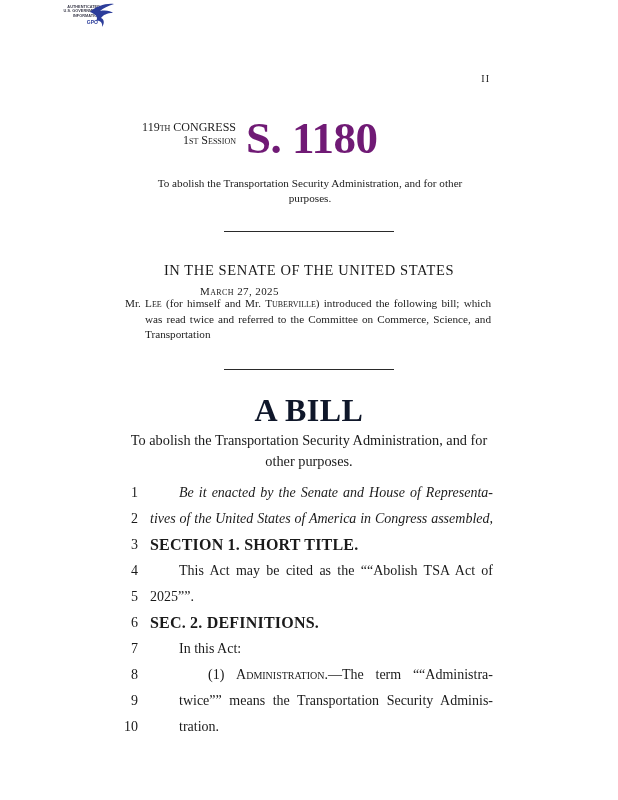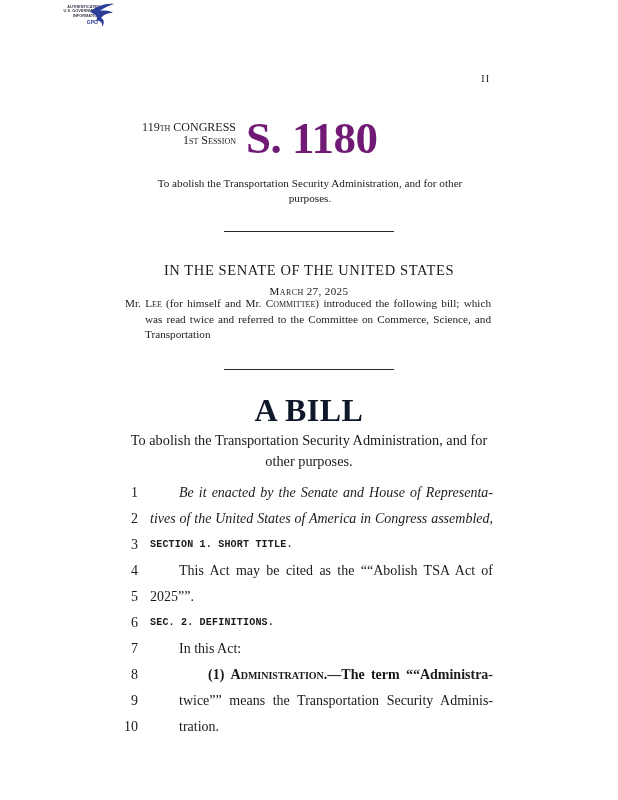--- a/index.html
+++ b/index.html
@@ -54,21 +54,21 @@
       border-top: 1.3px solid #2a2a2a;
     }
 
     .senate-heading {
       left: 100px; top: 262px; width: 418px;
       text-align: center; font-size: 14.5px; letter-spacing: 0.6px;
     }
 
     .date-line {
       left: 200px; top: 285px; width: 218px;
-      text-align: center; font-size: 11px; letter-spacing: 0.4px;
+      font-size: 11px; letter-spacing: 0.4px;
     }
 
     .sponsor-para {
       left: 125px; top: 296px; width: 366px;
       font-size: 11.2px; line-height: 15.6px;
       text-align: justify; text-indent: -20px; padding-left: 20px;
     }
 
     .a-bill {
       left: 150px; top: 390px; width: 318px;
@@ -92,25 +92,25 @@
       position: absolute; left: 0; width: 38px; text-align: right;
       font-size: 14px;
     }
     .ltext {
       position: absolute; left: 50px; width: 343px;
       white-space: nowrap;
     }
     .just { text-align: justify; text-align-last: justify; }
     .ind1 { padding-left: 29px; }
     .ind2 { padding-left: 29px; }
-    .ind3 { padding-left: 58px; font-weight: bold; }
+    .ind3 { padding-left: 58px; }
     .italic { font-style: italic; }
     .sec-head {
-      font-family: Liberation Mono, monospace;
-      font-weight: bold; font-size: 10px; letter-spacing: 0.2px;
+      font-family: Liberation Serif, serif;
+      font-weight: bold; font-size: 16px; letter-spacing: 0.2px;
     }
   </style>
 </head>
 <body>
 
 <div class="abs gpo-logo">
   <div class="gpo-text">
     <span>AUTHENTICATED</span><br>
     <span>U.S. GOVERNMENT</span><br>
     <span>INFORMATION</span>
@@ -135,21 +135,21 @@
 <div class="rule" style="top:231px;"></div>
 
 <div class="abs senate-heading">IN THE SENATE OF THE UNITED STATES</div>
 
 <div class="abs date-line sc">March 27, 2025</div>
 
 <div class="abs sponsor-para">
   <span>Mr.</span>
   <span class="sc">Lee</span>
   <span>(for himself and Mr.</span>
-  <span class="sc">Committee</span><span>) introduced the following bill; which was read twice and referred to the Committee on Commerce, Science, and Transportation</span>
+  <span class="sc">Tuberville</span><span>) introduced the following bill; which was read twice and referred to the Committee on Commerce, Science, and Transportation</span>
 </div>
 
 <div class="rule" style="top:369px;"></div>
 
 <div class="abs a-bill">A BILL</div>
 
 <div class="abs long-title">To abolish the Transportation Security Administration, and for other purposes.</div>
 
 <div class="abs body-lines">
 

